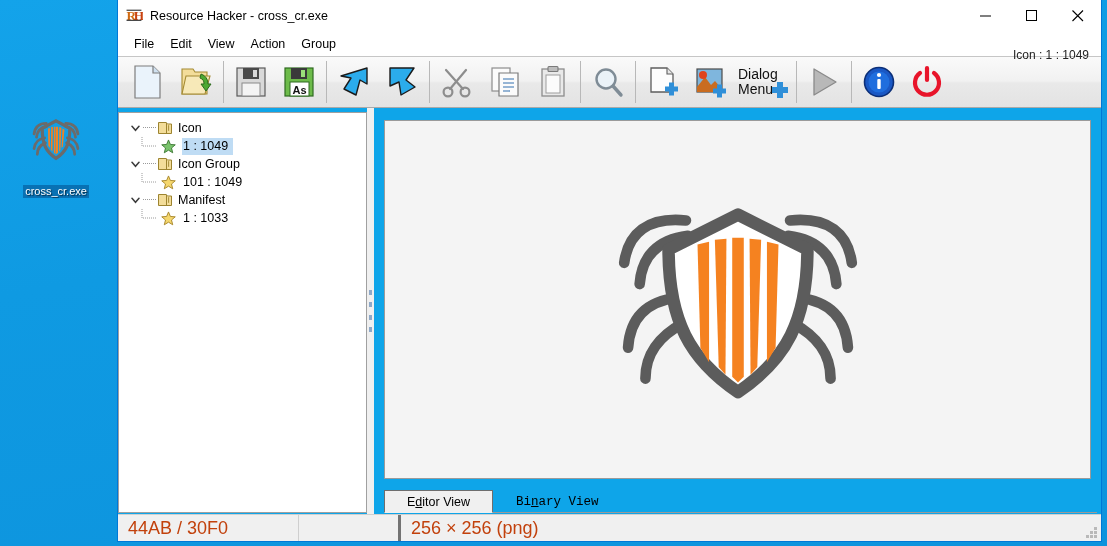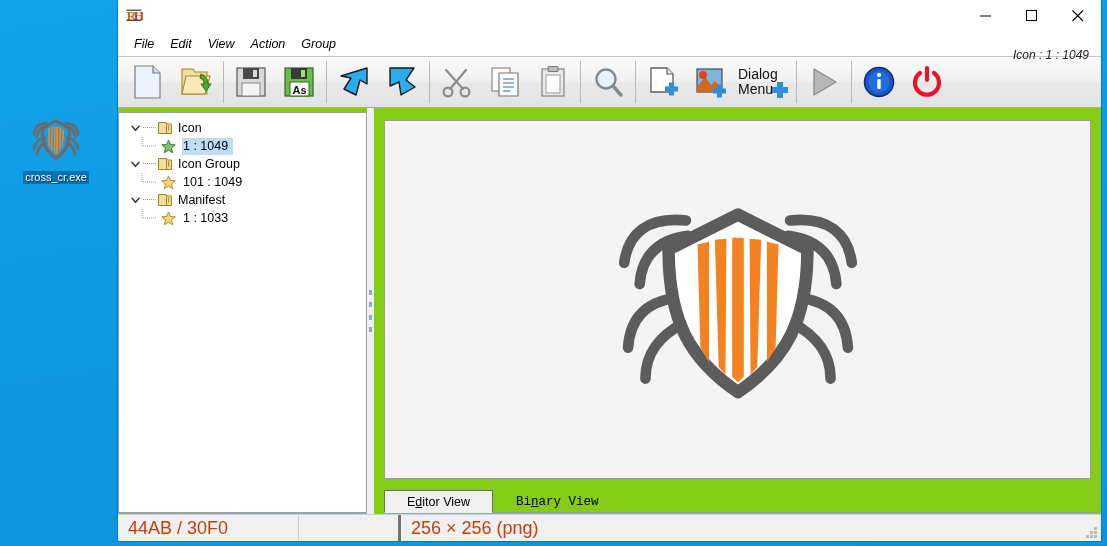--- a/index.html
+++ b/index.html
@@ -27,21 +27,21 @@
     text-align: center;
     cursor: default;
   }
   #desktop-icon .dicon {
     width: 52px;
     height: 52px;
     margin: 0 auto;
     display: block;
   }
   #desktop-icon .dlabel {
-    margin-top: 7px;
+    margin-top: 21px;
     font-size: 11px;
     color: #ffffff;
     text-shadow: 1px 1px 1px rgba(0,0,0,.65);
     background: rgba(0, 60, 120, 0.45);
     display: inline-block;
     padding: 0 2px;
     line-height: 13px;
   }
 
   
@@ -97,21 +97,20 @@
 
   
   #menubar {
     height: 25px;
     background: #ffffff;
     display: flex;
     align-items: center;
     flex: 0 0 auto;
     position: relative;
     padding-left: 8px;
-    font-style: italic;
   }
   #menubar .menu-item {
     font-size: 12.5px;
     color: #000;
     padding: 3px 8px;
     cursor: default;
   }
   #status-right {
     position: absolute;
     right: 12px;
@@ -147,21 +146,21 @@
     background: #b8b8b8;
     margin: 0 3px;
     flex: 0 0 auto;
   }
 
   
   #body-area {
     flex: 1 1 auto;
     display: flex;
     position: relative;
-    background: #84cc16;
+    background: #0ea5e9;
     min-height: 0;
   }
   
   #tree-panel {
     width: 249px;
     margin: 4px 0 1px 0;
     background: #ffffff;
     border: 1px solid #a0a0a0;
     box-sizing: border-box;
     overflow: hidden;
@@ -365,20 +364,21 @@
   <div id="window">
 
     <div id="titlebar">
       <svg class="rh-logo" viewBox="0 0 16 16">
         <rect x="0" y="0" width="16" height="16" fill="#ffffff"></rect>
         <text x="0.4" y="12.6" font-family="Liberation Serif, serif" font-size="12.5" font-weight="bold" fill="#d06a12">R</text>
         <text x="7.4" y="12.6" font-family="Liberation Serif, serif" font-size="12.5" font-weight="bold" fill="#c9420f">H</text>
         <rect x="0.5" y="2.5" width="14" height="1.1" fill="#3a3a3a"></rect>
         <rect x="0.5" y="12" width="14" height="1.1" fill="#3a3a3a"></rect>
       </svg>
+      <span class="title-text">Resource Hacker - cross_cr.exe</span>
 
       <div id="winbuttons">
         <div class="wb">
           <svg width="12" height="12" viewBox="0 0 12 12">
             <rect x="0" y="5.5" width="11" height="1" fill="#000"></rect>
           </svg>
         </div>
         <div class="wb">
           <svg width="12" height="12" viewBox="0 0 12 12">
             <rect x="0.5" y="0.5" width="10" height="10" fill="none" stroke="#000" stroke-width="1"></rect>

